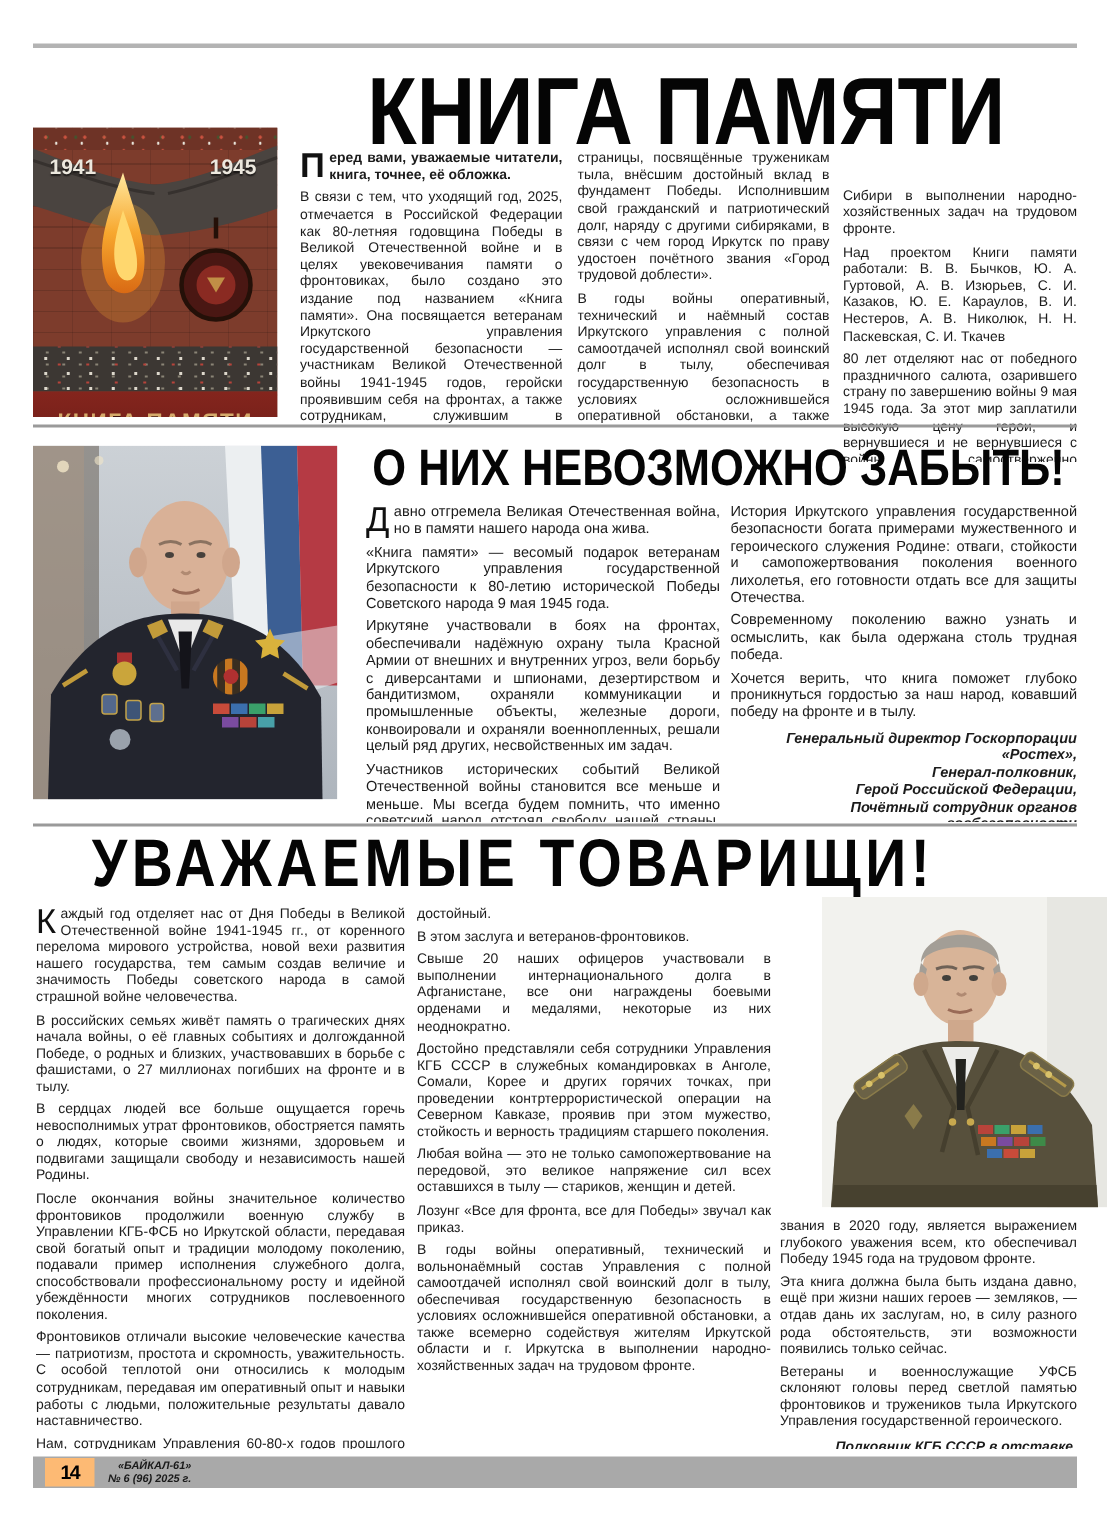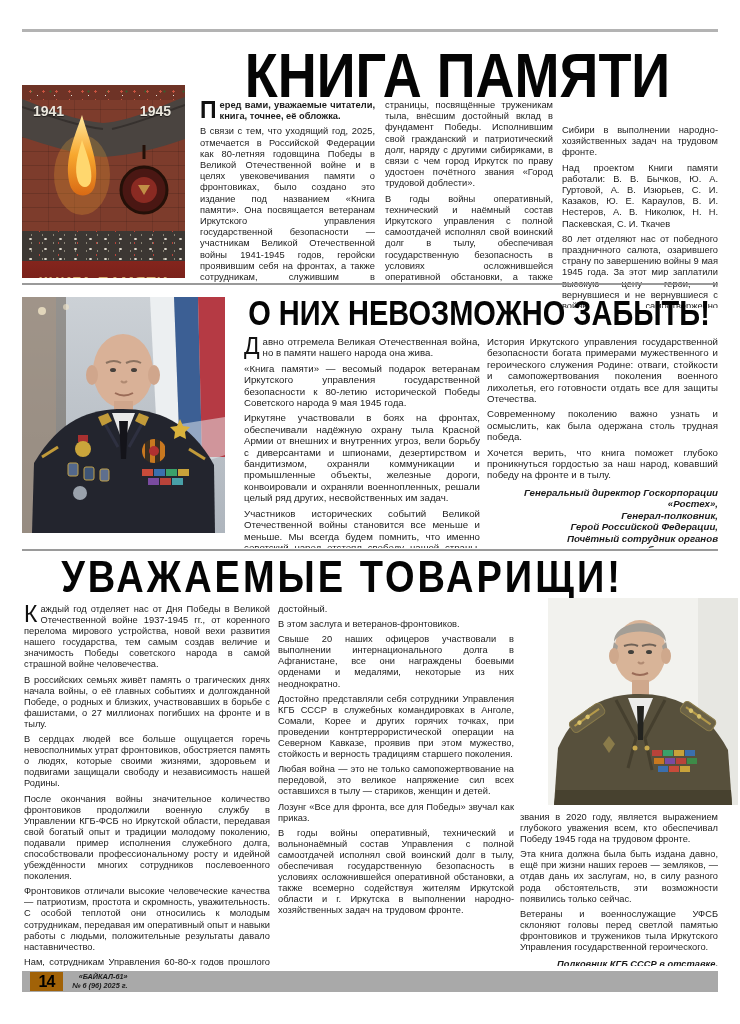--- a/index.html
+++ b/index.html
@@ -44,23 +44,23 @@
   .cover-year{position:absolute;top:18px;font-size:14px;font-weight:bold;color:#ece8de;
     text-shadow:0 1px 1px rgba(0,0,0,.6);}
   .y1941{left:11px;} .y1945{right:14px;}
   .cover svg{position:absolute;left:0;top:0;}
   
   .photo{position:absolute;overflow:hidden;}
   .photo1{left:22px;top:297px;width:203px;height:236px;}
   .photo2{left:548px;top:598px;width:190px;height:207px;}
   
   .footer{position:absolute;left:22px;top:971px;width:696px;height:21px;background:#a9a9a9;}
-  .pagenum{position:absolute;left:8px;top:1px;width:33px;height:19px;background:#a16207;
+  .pagenum{position:absolute;left:8px;top:1px;width:33px;height:19px;background:#fdba74;
     display:flex;align-items:center;justify-content:center;
-    font-size:16px;font-weight:800;letter-spacing:-1px;color:#000;}
+    font-size:13px;font-weight:800;letter-spacing:-1px;color:#000;}
   .foot-text{position:absolute;left:50px;top:2px;font-size:7.3px;line-height:8.6px;
     font-weight:bold;font-style:italic;color:#1a1a1a;}
 </style>
 </head>
 <body>
 
 <div class="page">
 
   <div class="rule-top"></div>
 
@@ -272,21 +272,21 @@
           <rect x="110" y="168" width="10" height="6" fill="#3b6fae"></rect>
             <rect x="121" y="168" width="10" height="6" fill="#c84b3a"></rect>
           <rect x="132" y="168" width="10" height="6" fill="#c8a23a"></rect>
         </g>
         <path d="M6,207 L184,207 L183,192 L8,192 Z" fill="#47412f"></path>
       </g>
     </svg>
   </div>
 
   <div class="colbox a3" style="left:24px;top:604px;width:246px;height:362px;">
-    <p><span class="dropcap">К</span><span>аждый год отделяет нас от Дня Победы в Великой Отечественной войне 1937-1945 гг., от коренного перелома мирового устройства, новой вехи развития нашего государства, тем самым создав величие и значимость Победы советского народа в самой страшной войне человечества.</span></p>
+    <p><span class="dropcap">К</span><span>аждый год отделяет нас от Дня Победы в Великой Отечественной войне 1941-1945 гг., от коренного перелома мирового устройства, новой вехи развития нашего государства, тем самым создав величие и значимость Победы советского народа в самой страшной войне человечества.</span></p>
     <p>В российских семьях живёт память о трагических днях начала войны, о её главных событиях и долгожданной Победе, о родных и близких, участвовавших в борьбе с фашистами, о 27 миллионах погибших на фронте и в тылу.</p>
     <p>В сердцах людей все больше ощущается горечь невосполнимых утрат фронтовиков, обостряется память о людях, которые своими жизнями, здоровьем и подвигами защищали свободу и независимость нашей Родины.</p>
     <p>После окончания войны значительное количество фронтовиков продолжили военную службу в Управлении КГБ-ФСБ но Иркутской области, передавая свой богатый опыт и традиции молодому поколению, подавали пример исполнения служебного долга, способствовали профессиональному росту и идейной убеждённости многих сотрудников послевоенного поколения.</p>
     <p>Фронтовиков отличали высокие человеческие качества — патриотизм, простота и скромность, уважительность. С особой теплотой они относились к молодым сотрудникам, передавая им оперативный опыт и навыки работы с людьми, положительные результаты давало наставничество.</p>
     <p>Нам, сотрудникам Управления 60-80-х годов прошлого столетия, довелось общаться с большинством ветеранов — участников Великой Отечественной войны, — их подвиги и награды, личные качества вызывали огромное уважение и чувство глубокой признательности.</p>
 
   </div>
   <div class="colbox a3" style="left:278px;top:604px;width:236px;height:362px;">
     <p>достойный.</p>
     <p>В этом заслуга и ветеранов-фронтовиков.</p>

